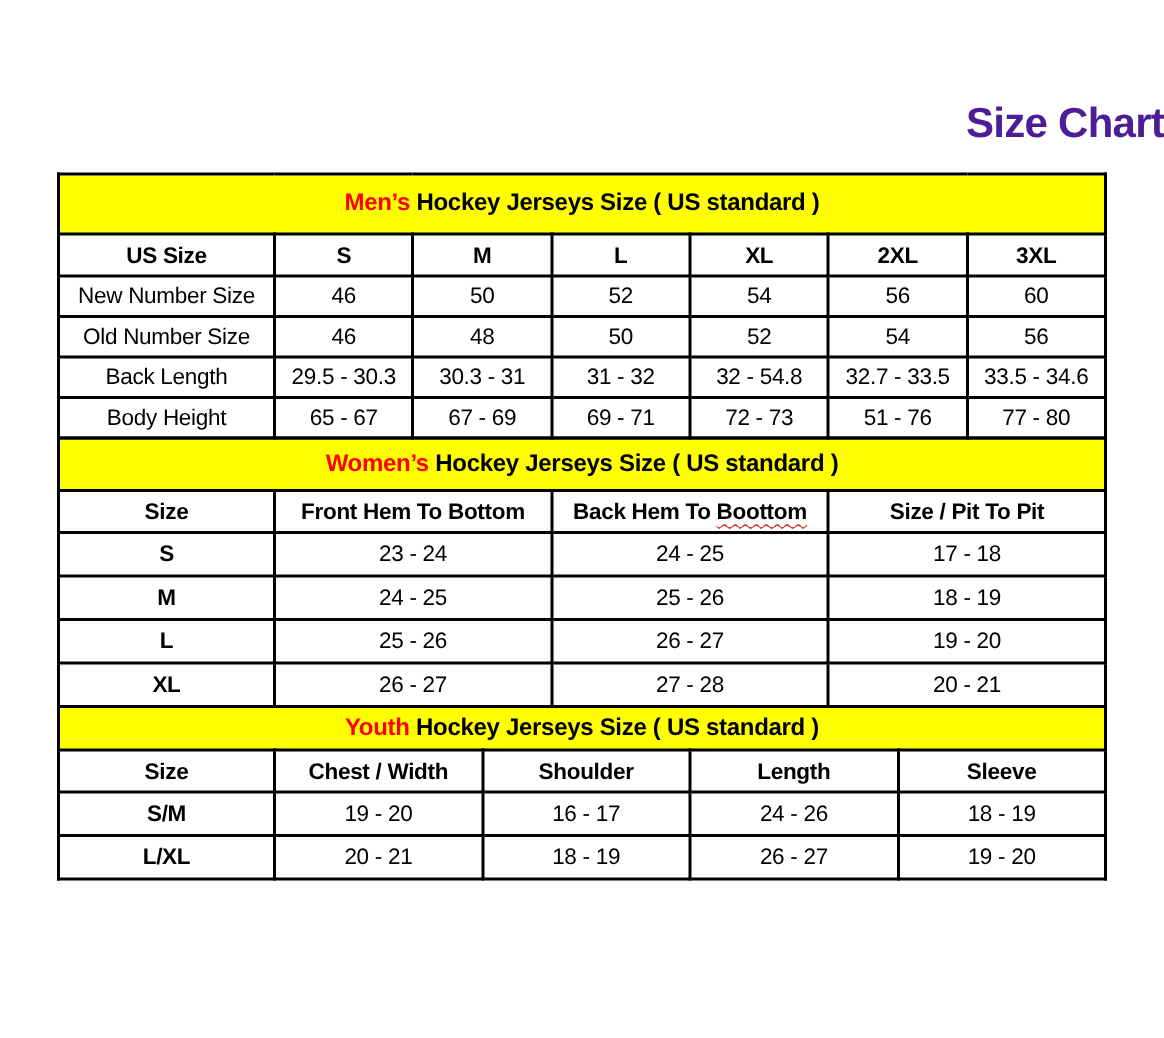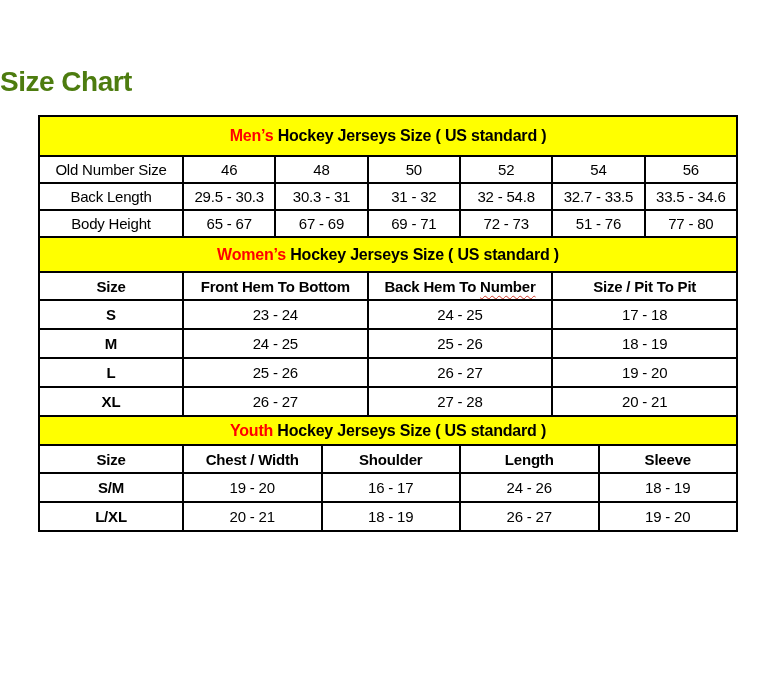--- a/index.html
+++ b/index.html
@@ -16,25 +16,25 @@
   }
   .page {
     position: relative;
     width: 776px;
     height: 692px;
     background: #ffffff;
   }
   .page-title {
     margin: 0;
     padding-top: 66px;
-    text-align: left;
+    text-align: right;
     font-size: 28px;
     font-weight: bold;
     letter-spacing: -0.5px;
-    color: #4d7c0f;
+    color: #4c1d95;
   }
   .chart-wrap {
     width: 700px;
     margin: 17px auto 0 auto;
   }
   table.section {
     width: 700px;
     border-collapse: collapse;
     table-layout: fixed;
   }
@@ -102,22 +102,40 @@
           <col>
           <col>
           <col>
           <col>
           <col>
         </colgroup>
       <thead>
         <tr class="banner-row">
           <td class="banner" colspan="7"><span class="hl">Men’s</span><span> Hockey Jerseys Size ( US standard )</span></td>
         </tr>
+        <tr class="cols">
+            <th>US Size</th>
+            <th>S</th>
+            <th>M</th>
+            <th>L</th>
+            <th>XL</th>
+            <th>2XL</th>
+            <th>3XL</th>
+          </tr>
       </thead>
       <tbody>
+          <tr>
+            <th>New Number Size</th>
+            <td>46</td>
+            <td>50</td>
+            <td>52</td>
+            <td>54</td>
+            <td>56</td>
+            <td>60</td>
+          </tr>
           <tr>
             <th>Old Number Size</th>
             <td>46</td>
             <td>48</td>
             <td>50</td>
             <td>52</td>
             <td>54</td>
             <td>56</td>
           </tr>
           <tr>
@@ -148,21 +166,21 @@
           <col>
           <col>
         </colgroup>
       <thead>
         <tr class="banner-row">
           <td class="banner" colspan="4"><span class="hl">Women’s</span><span> Hockey Jerseys Size ( US standard )</span></td>
         </tr>
         <tr class="cols">
             <th>Size</th>
             <th>Front Hem To Bottom</th>
-            <th>Back Hem To <span class="squiggle">Number</span></th>
+            <th>Back Hem To <span class="squiggle">Boottom</span></th>
             <th>Size / Pit To Pit</th>
           </tr>
       </thead>
       <tbody>
           <tr>
             <th>S</th>
             <td>23 - 24</td>
             <td>24 - 25</td>
             <td>17 - 18</td>
           </tr>

